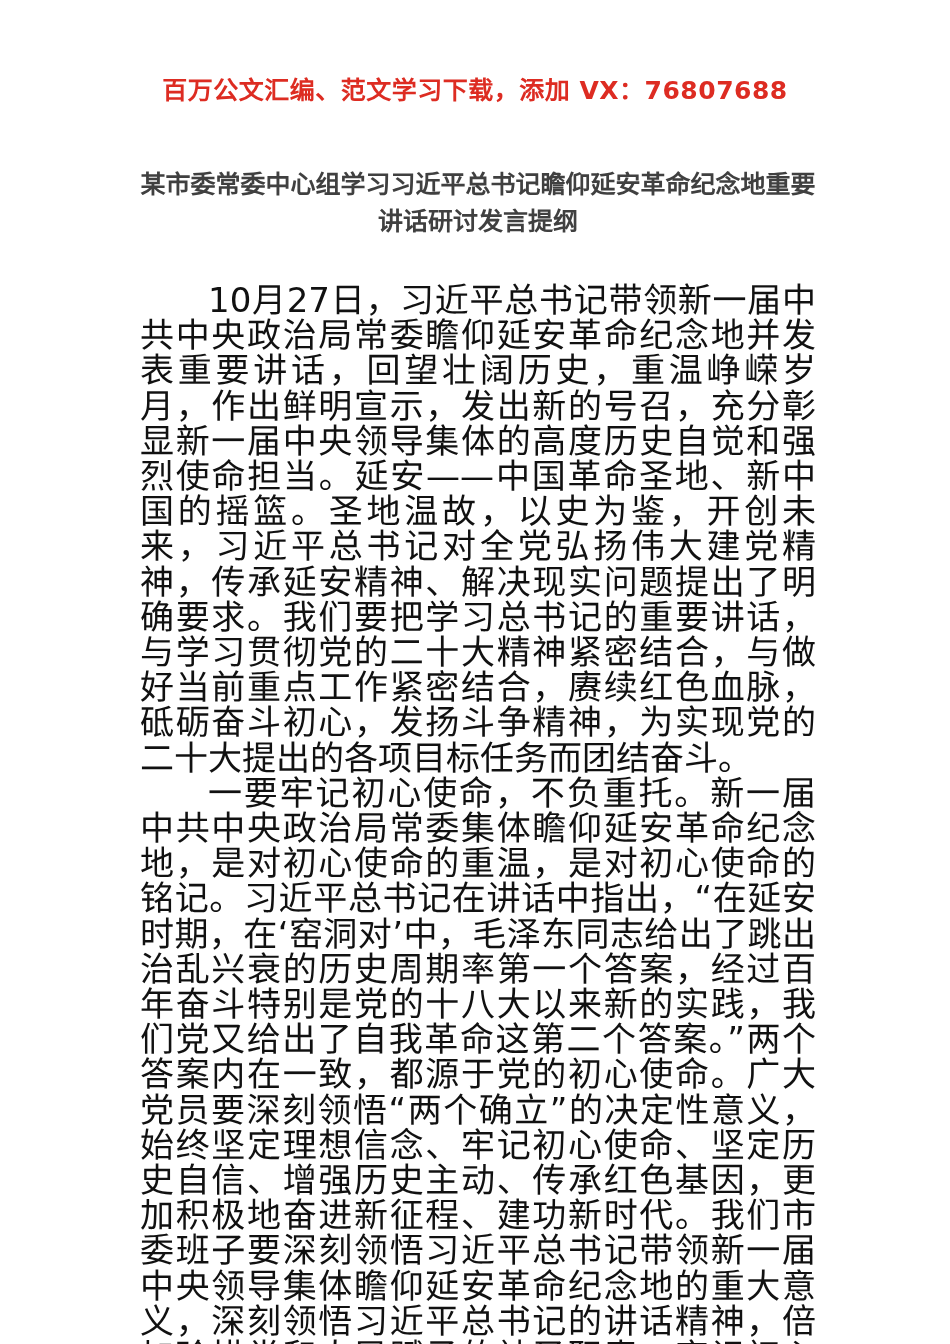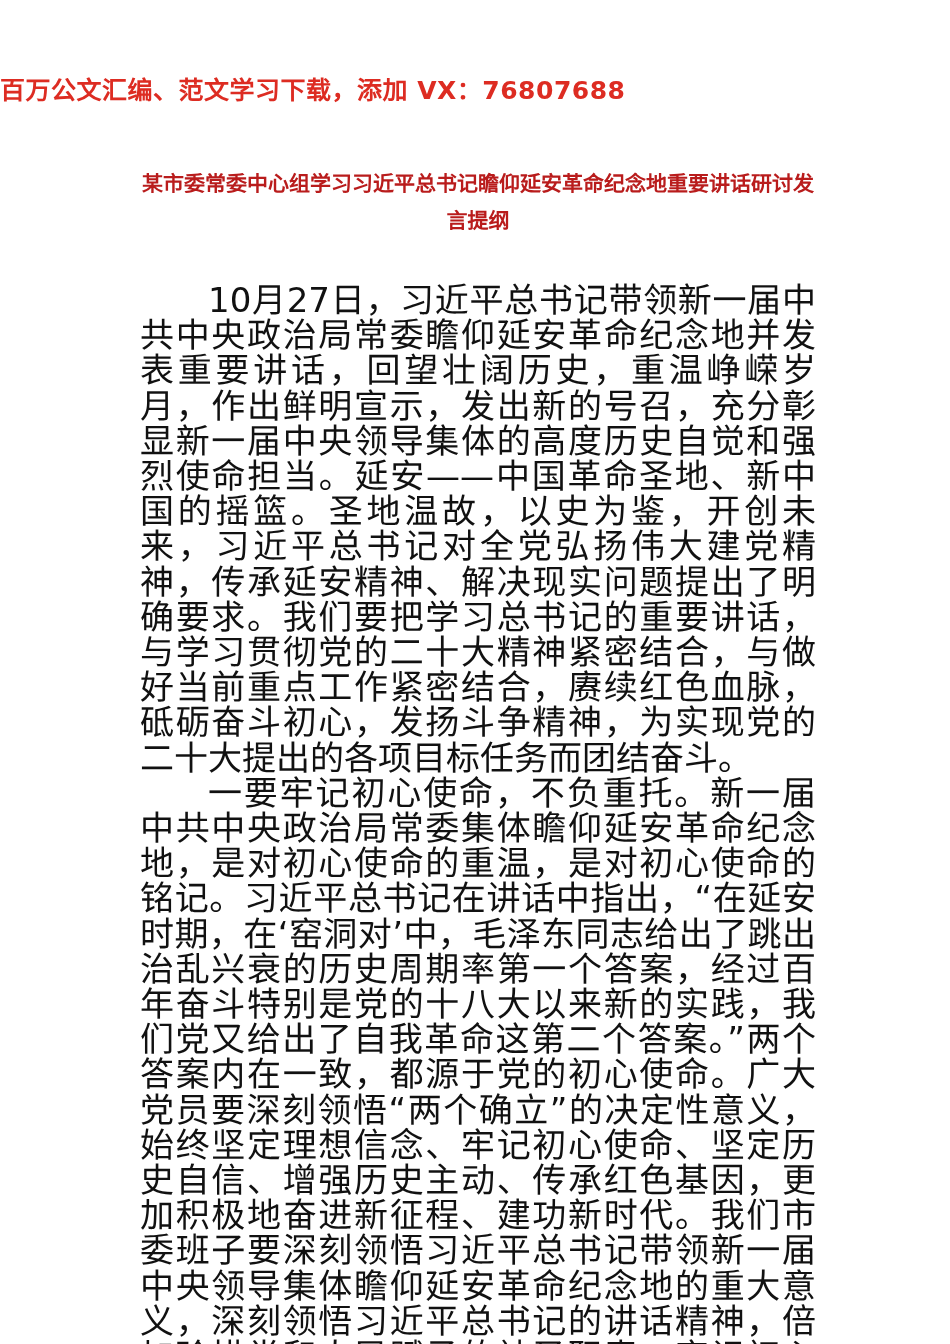--- a/index.html
+++ b/index.html
@@ -19,20 +19,21 @@
     box-sizing: border-box;
     font-family: "DejaVu Sans", "Liberation Sans", sans-serif;
   }
 
   
   .promo-banner {
     position: absolute;
     top: 78px;
     left: 0;
     width: 950px;
+    text-align: center;
     line-height: 1;
   }
 
   .promo-text {
     display: inline-block;
     color: #dd2c22;
     font-size: 25px;
     font-weight: 700;
     letter-spacing: 0.5px;
     font-family: "DejaVu Sans", "Liberation Sans", sans-serif;
@@ -43,25 +44,25 @@
   .doc-body {
     position: absolute;
     top: 166px;
     left: 140px;
     width: 676px;
   }
 
   .doc-title {
     margin: 0 0 0 0;
     padding: 0;
-    font-size: 21px;
+    font-size: 25px;
     font-weight: 700;
     line-height: 37px;
     text-align: center;
-    color: #b91c1c;
+    color: #404040;
     letter-spacing: 0px;
   }
 
   .title-spacer {
     height: 43px;
   }
 
   .doc-paragraph {
     margin: 0;
     padding: 0;

